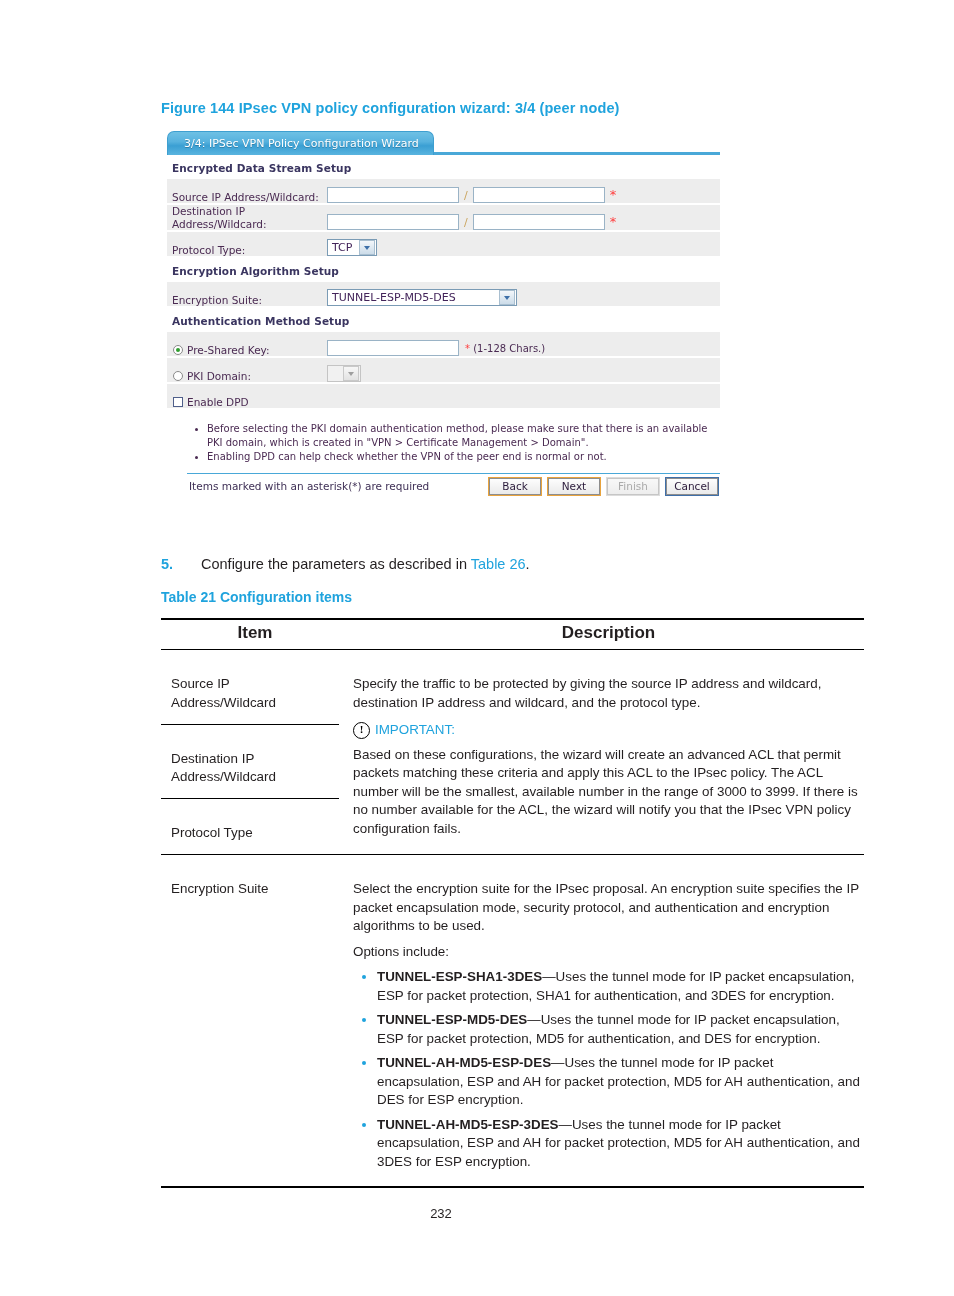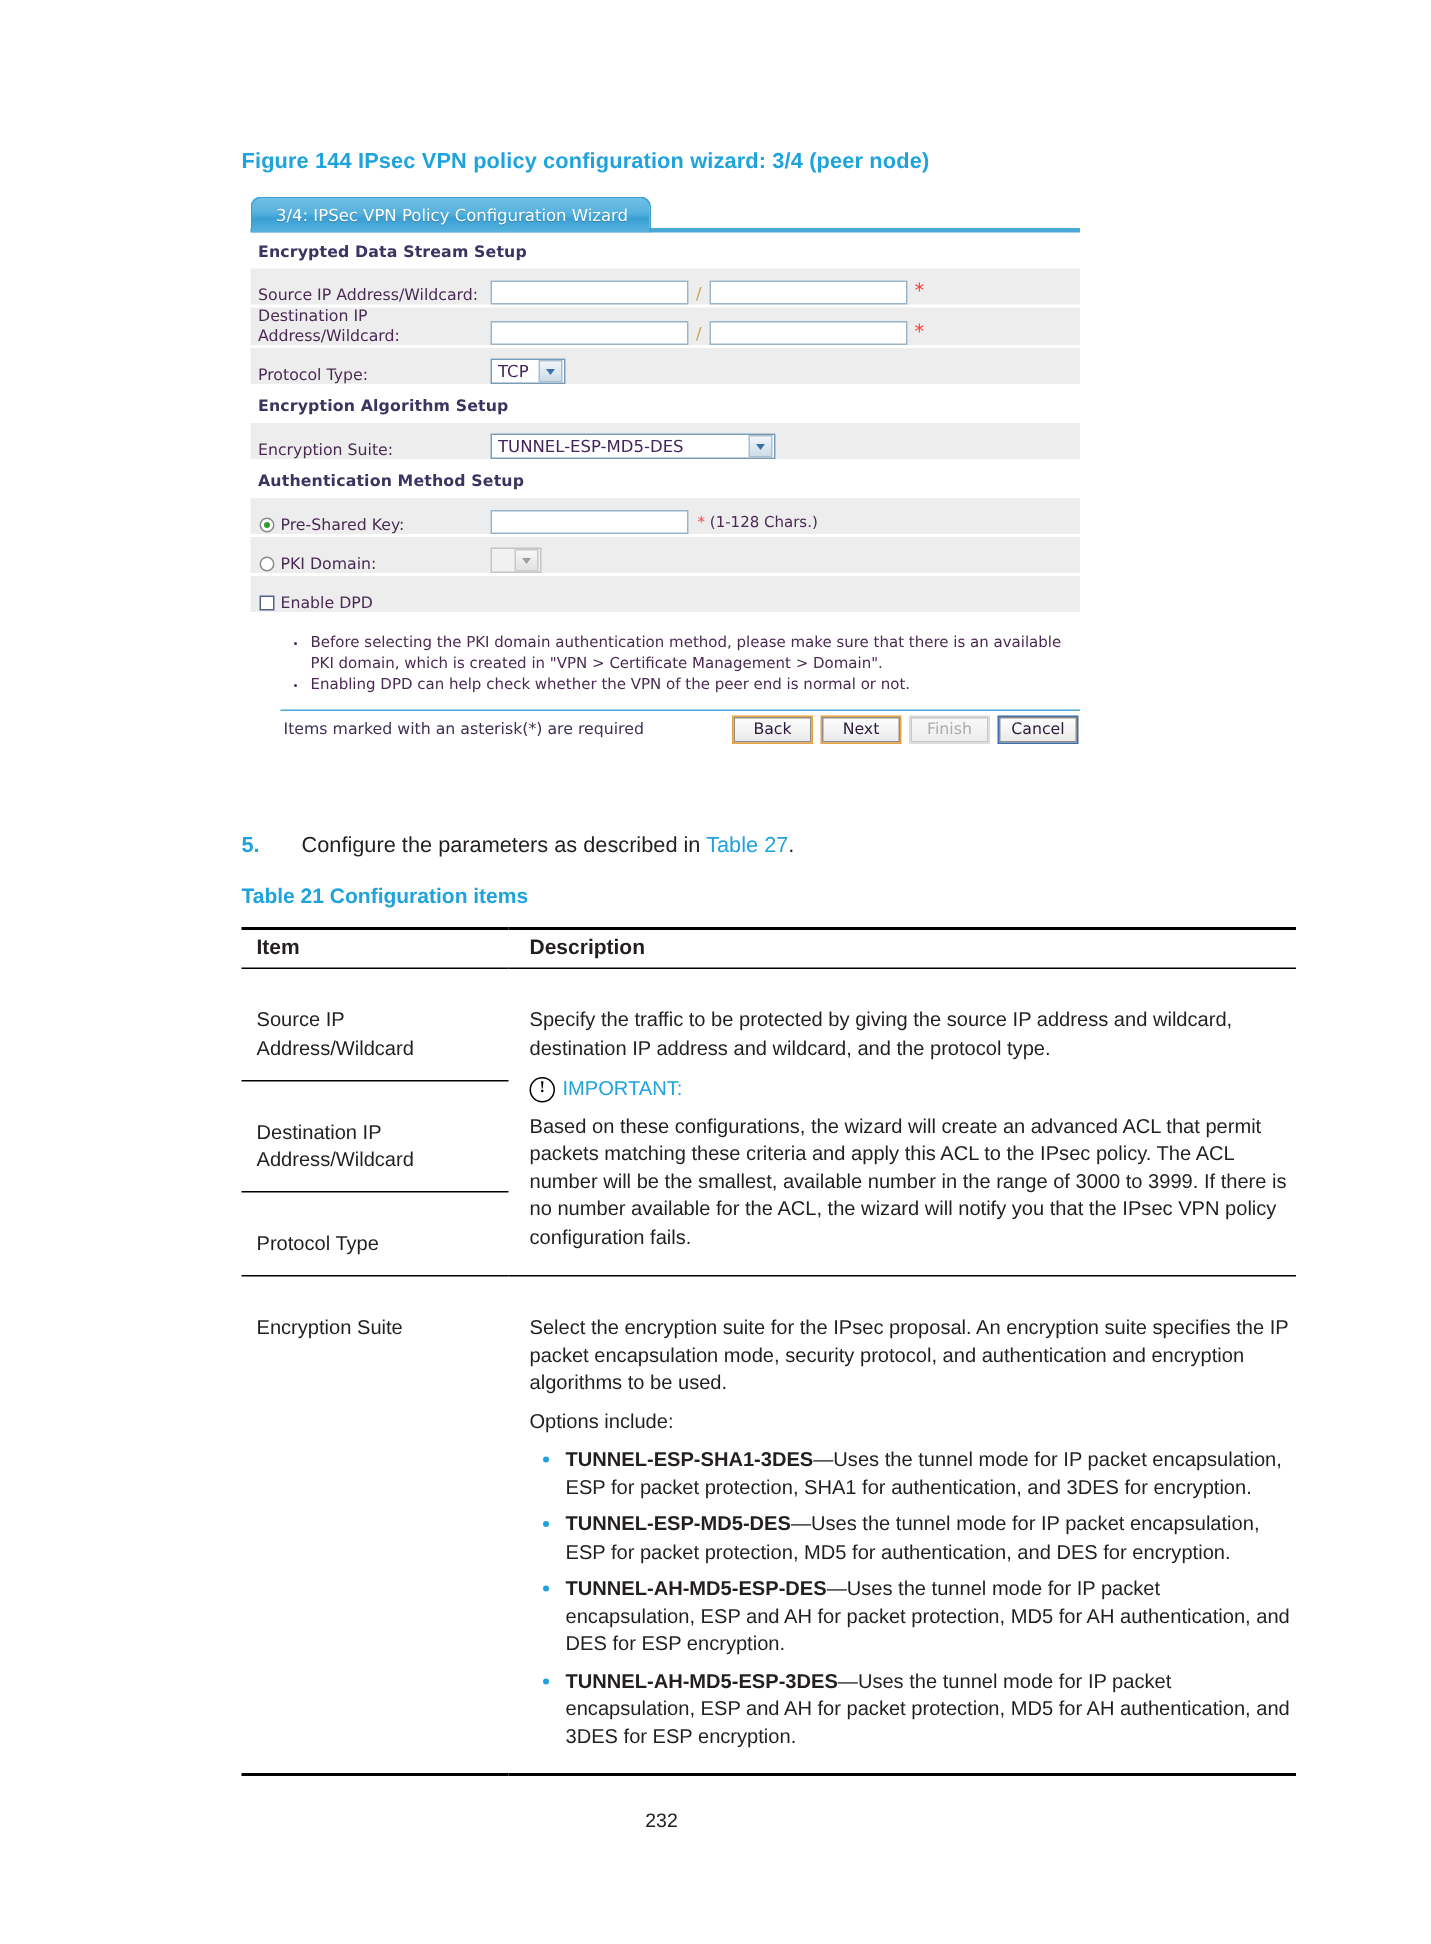--- a/index.html
+++ b/index.html
@@ -283,23 +283,23 @@
   .tbl {
     position: absolute;
     left: 157px;
     top: 618px;
     width: 703px;
     border-collapse: collapse;
     font-size: 13.4px;
     color: #231f20;
   }
   .tbl th {
-    text-align: left;
+    text-align: center;
     font-weight: bold;
-    font-size: 14px;
+    font-size: 17px;
     padding: 3px 0 6px 0;
     border-top: 2.4px solid #000;
     border-bottom: 1.1px solid #000;
   }
   .tbl th.c-item { width: 168px; padding-left: 10px; }
   .tbl th.c-desc { padding-left: 14px; }
   .tbl td {
     vertical-align: top;
     padding: 25px 0 9px 0;
     line-height: 18.5px;
@@ -463,21 +463,21 @@
         <div class="btn">Back</div>
         <div class="btn">Next</div>
         <div class="btn disabled">Finish</div>
         <div class="btn cancel">Cancel</div>
       </div>
     </div>
 
   </div>
 
   <div class="step">
-    <span class="num">5.</span><span>Configure the parameters as described in </span><a href="#">Table 27</a><span>.</span>
+    <span class="num">5.</span><span>Configure the parameters as described in </span><a href="#">Table 26</a><span>.</span>
   </div>
 
   <div class="tbl-caption">Table 21 Configuration items</div>
 
   <table class="tbl">
     <thead>
       <tr>
         <th class="c-item">Item</th>
         <th class="c-desc">Description</th>
       </tr>

